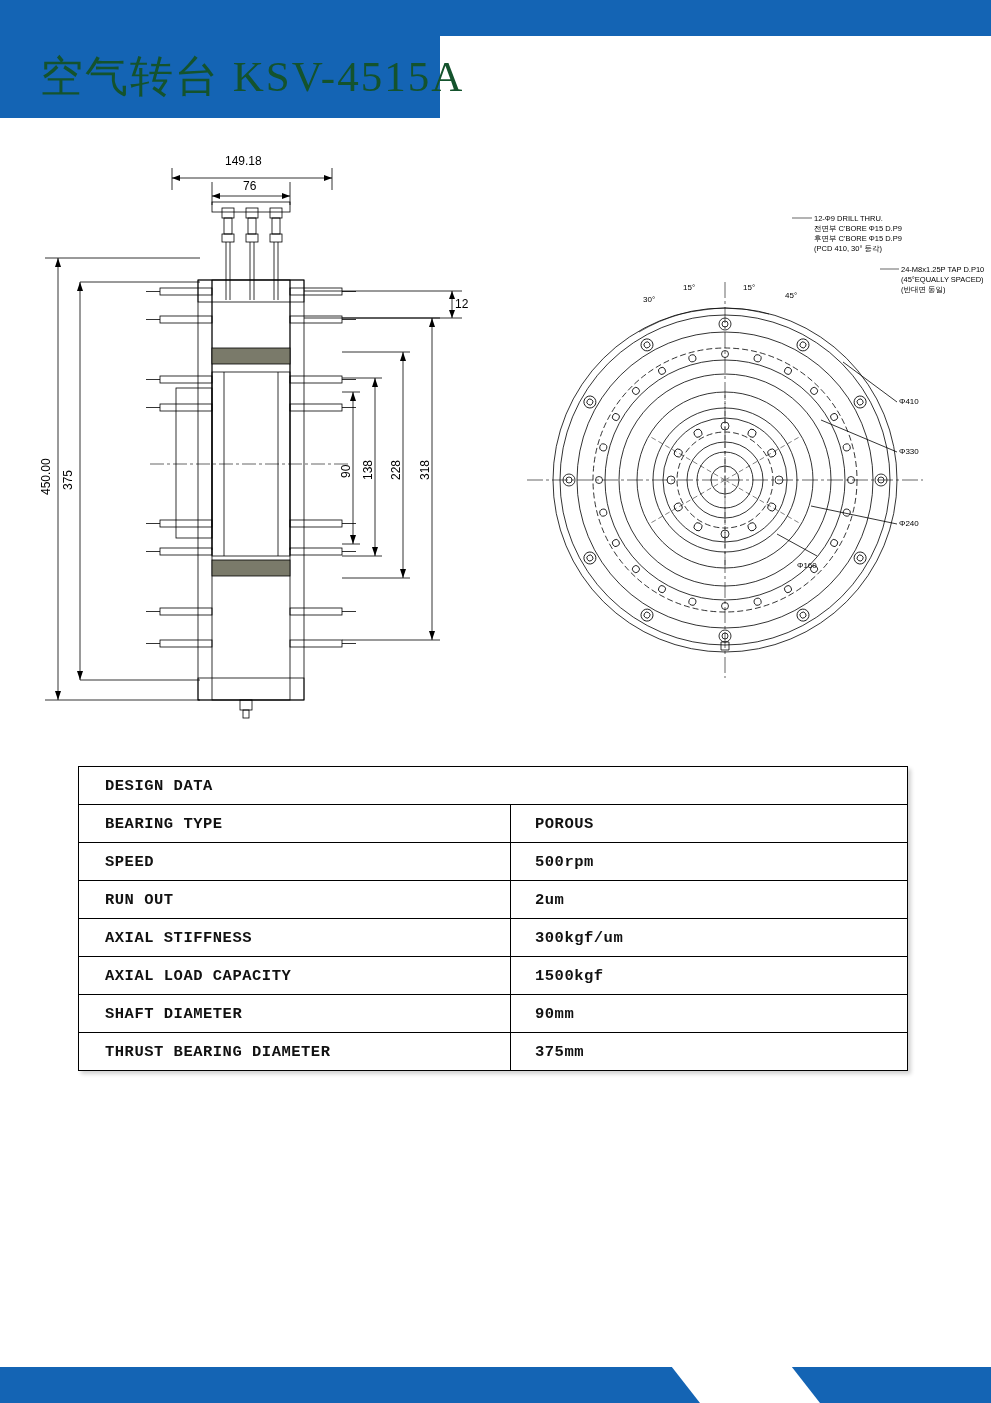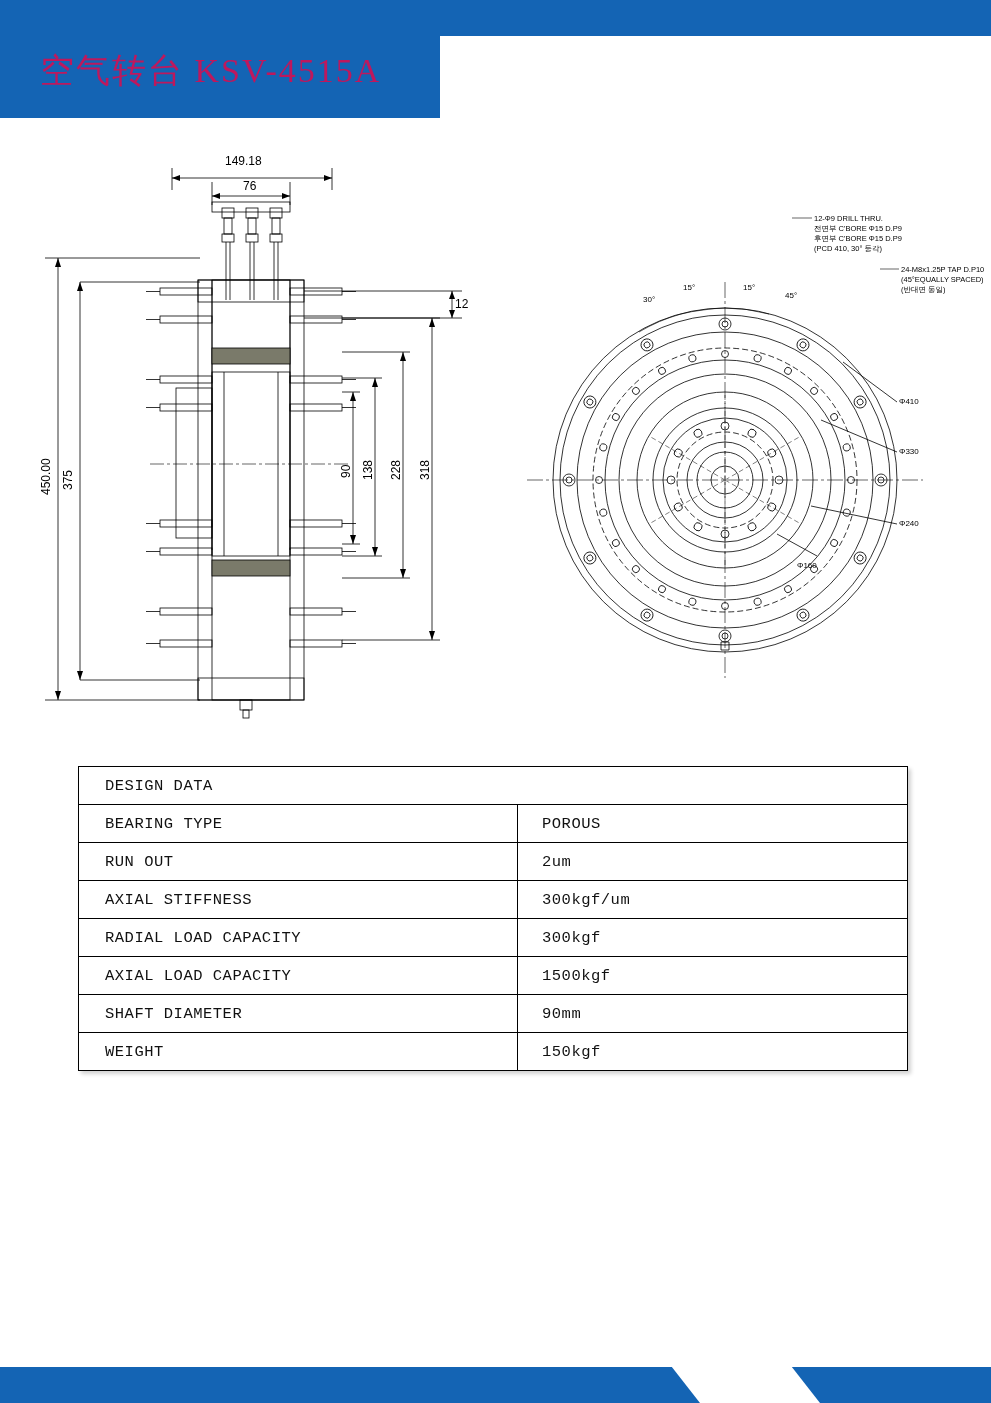--- a/index.html
+++ b/index.html
@@ -34,22 +34,22 @@
     position: absolute;
     top: 0; left: 440px;
     width: 551px;
     height: 36px;
     background: #1464b4;
   }
   .header-title {
     position: absolute;
     left: 40px;
     top: 48px;
-    color: #be185d;
-    font-size: 34px;
+    color: #14532d;
+    font-size: 43px;
     letter-spacing: 2px;
     font-family: "Liberation Serif", serif;
     white-space: nowrap;
   }
 
   
   .footer-band {
     position: absolute;
     bottom: 0; left: 0;
     width: 991px;
@@ -93,26 +93,27 @@
   }
   table.design-table {
     border-collapse: collapse;
     width: 830px;
     background: #ffffff;
     box-shadow: 3px 3px 4px rgba(0,0,0,0.18);
   }
   table.design-table td {
     border: 1px solid #000000;
     height: 37px;
-    padding: 0 7px 0 26px;
+    padding: 0 0 0 26px;
     font-size: 15.5px;
     color: #111111;
     font-family: "Liberation Mono", monospace;
     letter-spacing: 0.5px;
     vertical-align: middle;
+    font-weight: bold;
   }
   table.design-table td.col-label { width: 405px; }
   table.design-table td.col-value { padding-left: 24px; }
   td.header-cell {
     letter-spacing: 2px;
     padding-left: 36px;
     height: 40px;
   }
 </style>
 </head>
@@ -513,42 +514,42 @@
   <table class="design-table">
     <tbody>
       <tr>
         <td class="header-cell" colspan="2">DESIGN    DATA</td>
       </tr>
       <tr>
         <td class="col-label">BEARING TYPE</td>
         <td class="col-value">POROUS</td>
       </tr>
       <tr>
+        <td class="col-label">SPEED</td>
+        <td class="col-value">500rpm</td>
+      </tr>
+      <tr>
         <td class="col-label">RUN OUT</td>
         <td class="col-value">2um</td>
       </tr>
       <tr>
         <td class="col-label">AXIAL STIFFNESS</td>
         <td class="col-value">300kgf/um</td>
       </tr>
       <tr>
-        <td class="col-label">RADIAL LOAD CAPACITY</td>
-        <td class="col-value">300kgf</td>
-      </tr>
-      <tr>
         <td class="col-label">AXIAL LOAD CAPACITY</td>
         <td class="col-value">1500kgf</td>
       </tr>
       <tr>
         <td class="col-label">SHAFT DIAMETER</td>
         <td class="col-value">90mm</td>
       </tr>
       <tr>
-        <td class="col-label">WEIGHT</td>
-        <td class="col-value">150kgf</td>
+        <td class="col-label">THRUST BEARING DIAMETER</td>
+        <td class="col-value">375mm</td>
       </tr>
     </tbody>
   </table>
 </div>
 
 <div class="footer-band">
   <div class="footer-blue"></div>
   <div class="footer-notch"></div>
 </div>
 

